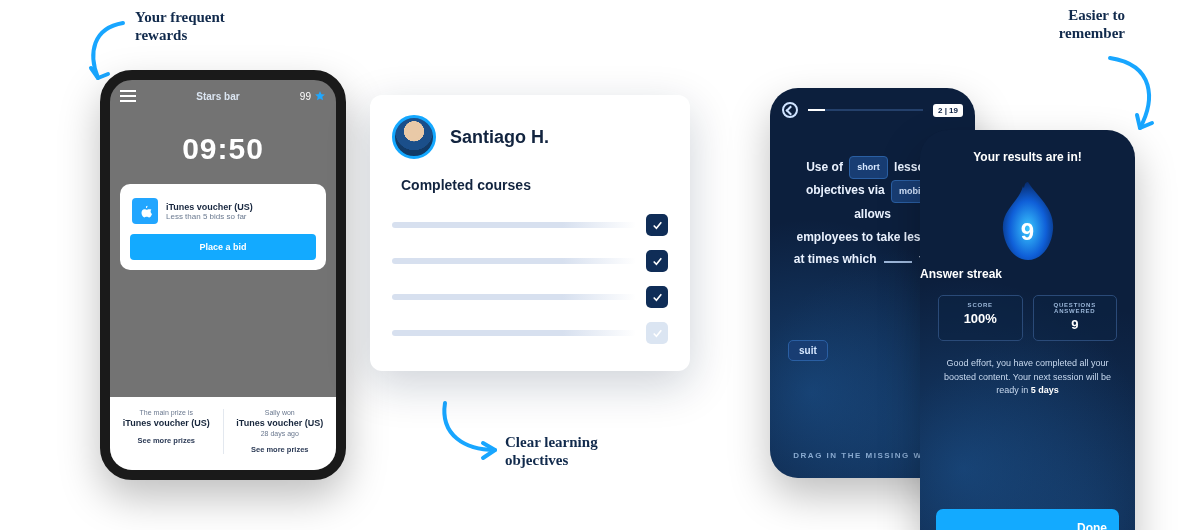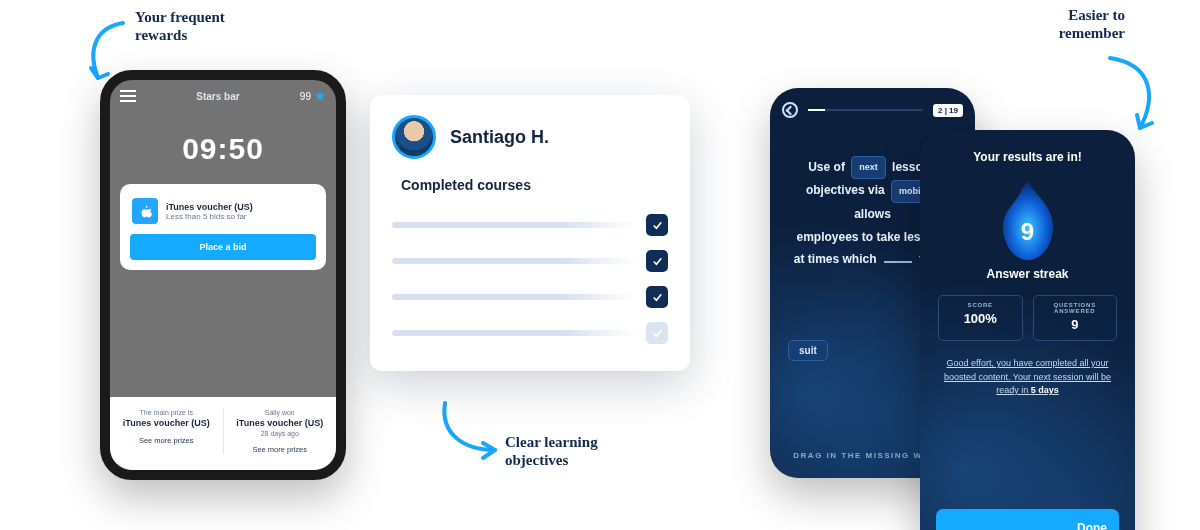--- a/index.html
+++ b/index.html
@@ -60,21 +60,21 @@
   #phone1 .reward-icon svg{width:14px;height:14px;fill:#fff;}
   #phone1 .reward-title{ font-size:9px; font-weight:800; color:#18273f;}
   #phone1 .reward-sub{ font-size:8px; color:#6b7a90; }
   #phone1 .reward-btn{ background:#13aaff; color:#fff; font-size:9px; font-weight:800; text-align:center; padding:8px; border-radius:4px; }
   #phone1 .bottom-panel{ position:absolute; left:0;right:0;bottom:0; background:#fff; padding:12px 0 16px; display:flex;}
   #phone1 .bottom-col{ flex:1; text-align:center; padding:0 8px;}
   #phone1 .bottom-col + .bottom-col{ border-left:1px solid #e3e8ef;}
   #phone1 .bc-over{ font-size:7px; color:#6a788f;}
   #phone1 .bc-main{ font-size:9px; color:#17263c; font-weight:900; margin:2px 0;}
   #phone1 .bc-sub{ font-size:7px; color:#6a788f;}
-  #phone1 .bc-link{ font-size:7.5px; color:#2b3a55; font-weight:400; margin-top:8px;}
+  #phone1 .bc-link{ font-size:7.5px; color:#2b3a55; font-weight:700; margin-top:8px;}
 
   
   #card {
     position:absolute; left:370px; top:95px; width:320px; background:#fff;
     border-radius:12px; box-shadow:0 14px 45px rgba(10,30,60,.2);
     padding:20px 22px 20px;
   }
   #card .profile{ display:flex; align-items:center; gap:14px; margin-bottom:18px;}
   #card .avatar{
     width:44px;height:44px;border-radius:50%;
@@ -109,26 +109,26 @@
 
   
   #phone3{ left:920px; top:130px; width:215px; height:435px; z-index:3;}
   #phone3 .p3-title{ color:#fff; font-weight:900; font-size:12px; text-align:center; padding-top:20px; position:relative;z-index:2;}
   #phone3 .flame{
     width:70px;height:85px;margin:14px auto 4px; position:relative;z-index:2;
     display:flex;align-items:center;justify-content:center;
   }
   #phone3 .flame svg{width:70px;height:85px;}
   #phone3 .flame-num{ position:absolute; color:#fff; font-weight:900; font-size:24px; top:40px;}
-  #phone3 .streak-label{ color:#fff; font-weight:900; font-size:12px; text-align:center;z-index:2;position:relative;}
+  #phone3 .streak-label{ color:#fff; font-weight:900; font-size:12px; z-index:2;position:relative;}
   #phone3 .stat-row{ display:flex; gap:10px; padding:14px 18px 0;z-index:2;position:relative;}
   #phone3 .stat{ flex:1; border:1px solid #2a4a78; background:rgba(12,35,66,.6); border-radius:5px; padding:6px 4px 8px; text-align:center;}
   #phone3 .stat-label{ font-size:6px; color:#9ab6d8; letter-spacing:0.8px; text-transform:uppercase; font-weight:800;}
   #phone3 .stat-val{ font-size:13px; color:#fff; font-weight:900; margin-top:3px;}
-  #phone3 .summary{ color:#c8d9ef; font-size:9px; text-align:center; padding:16px 18px 0; line-height:1.5; z-index:2;position:relative;text-decoration:underline;}
+  #phone3 .summary{ color:#c8d9ef; font-size:9px; text-align:center; padding:16px 18px 0; line-height:1.5; z-index:2;position:relative;}
   #phone3 .summary b{ color:#fff;}
   #phone3 .done{
     position:absolute; left:16px; right:16px; bottom:18px;
     background:#13aaff; color:#fff; text-align:right; font-weight:900; font-size:12px;
     padding:12px; border-radius:7px; z-index:2;
   }
 
 </style>
 </head>
 <body>
@@ -248,21 +248,21 @@
 </div>
 
 <div id="phone2" class="phone dark-phone">
   <div class="p2-top">
     <div class="p2-back"></div>
     <div class="p2-progress"></div>
     <div class="p2-counter">2 | 19</div>
   </div>
   <div class="p2-body">
     <span>Use of</span>
-    <span class="token">next</span>
+    <span class="token">short</span>
     <span>lessons</span><br>
     <span>objectives via</span>
     <span class="token">mobile</span>
     <span>allows</span><br>
     <span>employees to take lessons</span><br>
     <span>at times which</span>
     <span class="blank"></span>
     <span>them.</span>
   </div>
   <div class="chip-suit">

